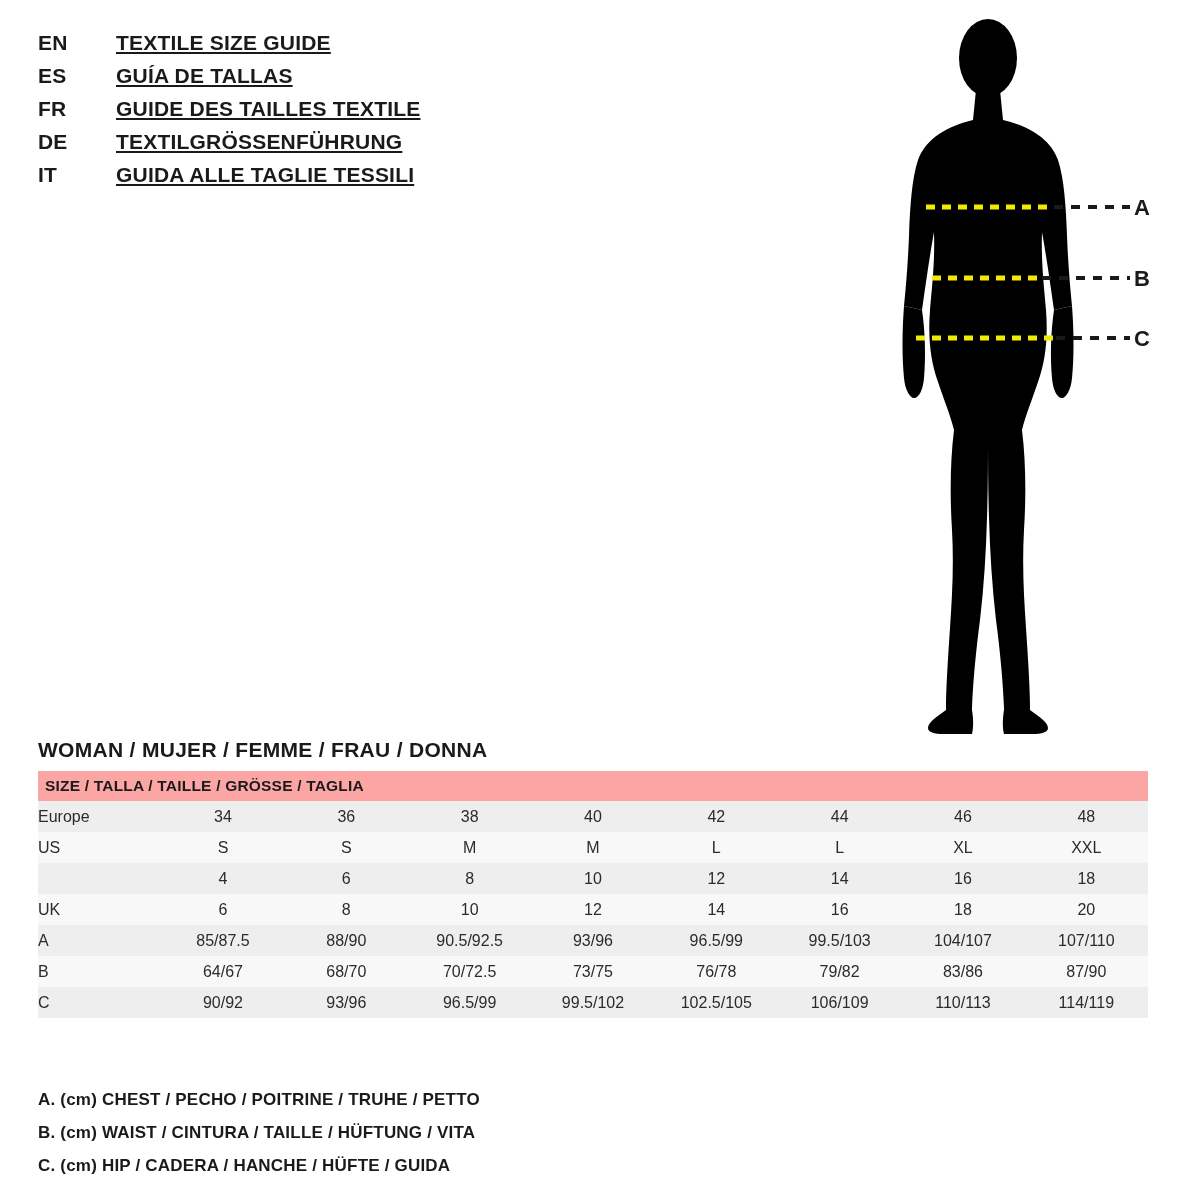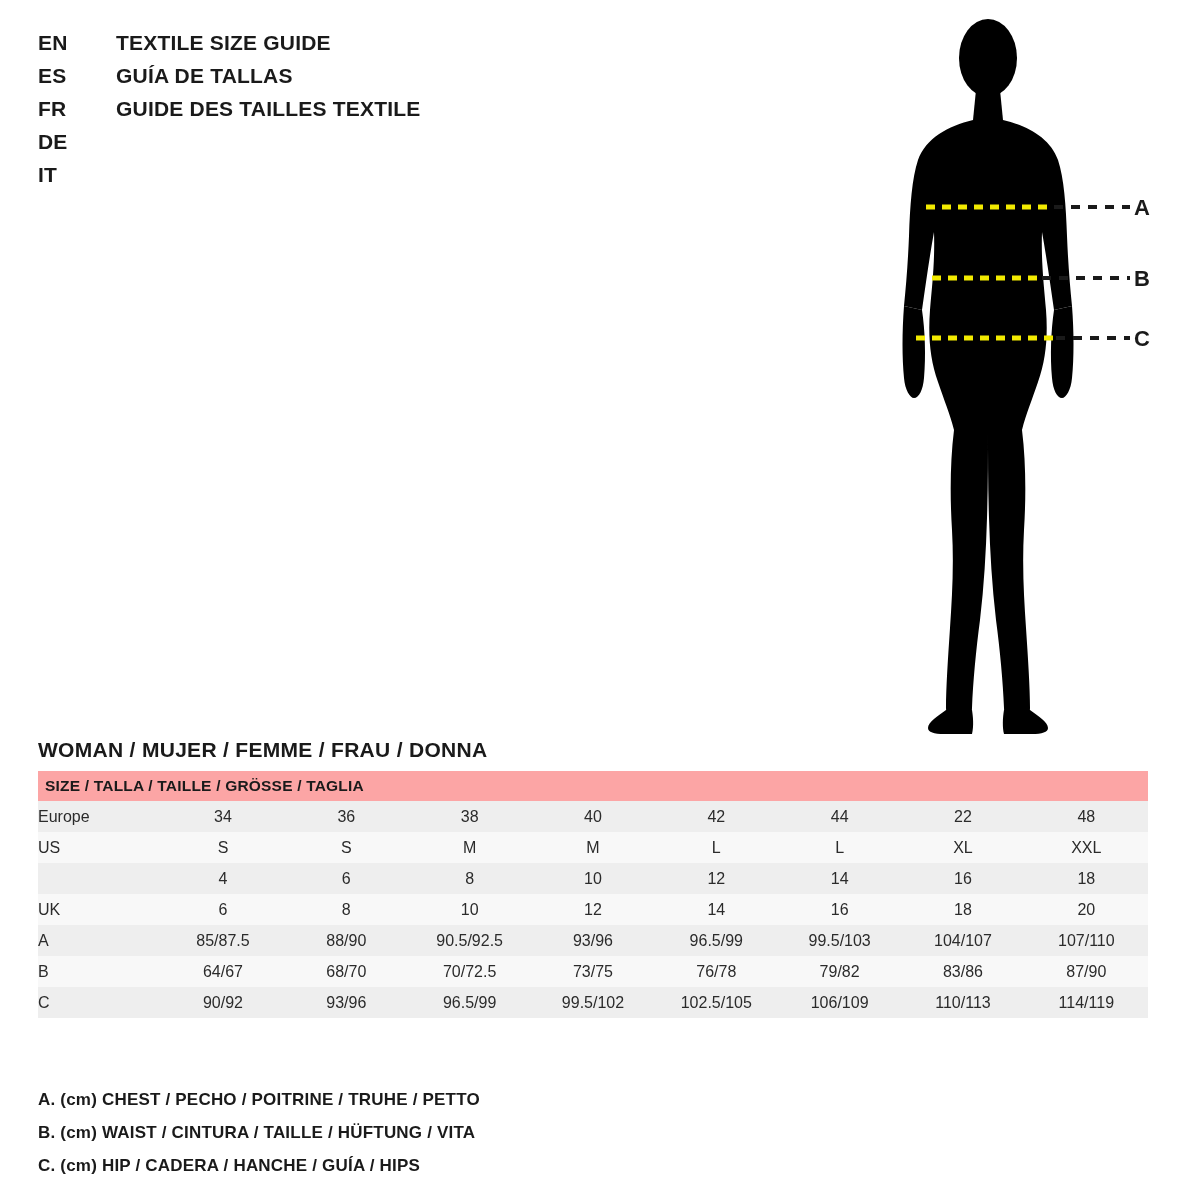--- a/index.html
+++ b/index.html
@@ -35,20 +35,21 @@
     font-weight: 700;
     letter-spacing: 0.2px;
     color: #1a1a1a;
   }
   .title-text {
     font-size: 21px;
     font-weight: 700;
     letter-spacing: 0.2px;
     color: #1a1a1a;
     white-space: nowrap;
+    text-decoration: underline;
   }
 
   
   #figure-area {
     position: absolute;
     left: 840px;
     top: 10px;
     width: 340px;
     height: 740px;
   }
@@ -135,23 +136,25 @@
   <div class="title-row">
     <span class="title-lang">ES</span>
     <span class="title-text">GUÍA DE TALLAS</span>
   </div>
   <div class="title-row">
     <span class="title-lang">FR</span>
     <span class="title-text">GUIDE DES TAILLES TEXTILE</span>
   </div>
   <div class="title-row">
     <span class="title-lang">DE</span>
+    <span class="title-text">TEXTILGRÖSSENFÜHRUNG</span>
   </div>
   <div class="title-row">
     <span class="title-lang">IT</span>
+    <span class="title-text">GUIDA ALLE TAGLIE TESSILI</span>
   </div>
 </div>
 
 <div id="figure-area">
   <svg id="figure-svg" width="340" height="740" viewBox="0 0 340 740">
 
     <ellipse cx="148" cy="48" rx="29" ry="39" fill="#000000"></ellipse>
 
     <path d="M136 80 L160 80 L163 110 L133 110 Z" fill="#000000"></path>
 
@@ -226,21 +229,21 @@
     </thead>
     <tbody>
       <tr>
         <td class="rowlabel">Europe</td>
         <td class="cell">34</td>
         <td class="cell">36</td>
         <td class="cell">38</td>
         <td class="cell">40</td>
         <td class="cell">42</td>
         <td class="cell">44</td>
-        <td class="cell">22</td>
+        <td class="cell">46</td>
         <td class="cell">48</td>
       </tr>
       <tr>
         <td class="rowlabel">US</td>
         <td class="cell">S</td>
         <td class="cell">S</td>
         <td class="cell">M</td>
         <td class="cell">M</td>
         <td class="cell">L</td>
         <td class="cell">L</td>
@@ -302,14 +305,14 @@
         <td class="cell">110/113</td>
         <td class="cell">114/119</td>
       </tr>
     </tbody>
   </table>
 </div>
 
 <div id="footnotes">
   <div class="footnote">A. (cm) CHEST / PECHO / POITRINE / TRUHE / PETTO</div>
   <div class="footnote">B. (cm) WAIST / CINTURA / TAILLE / HÜFTUNG / VITA</div>
-  <div class="footnote">C. (cm) HIP / CADERA / HANCHE / GUÍA / HIPS</div>
+  <div class="footnote">C. (cm) HIP / CADERA / HANCHE / HÜFTE / GUIDA</div>
 </div>
 
 </body></html>

